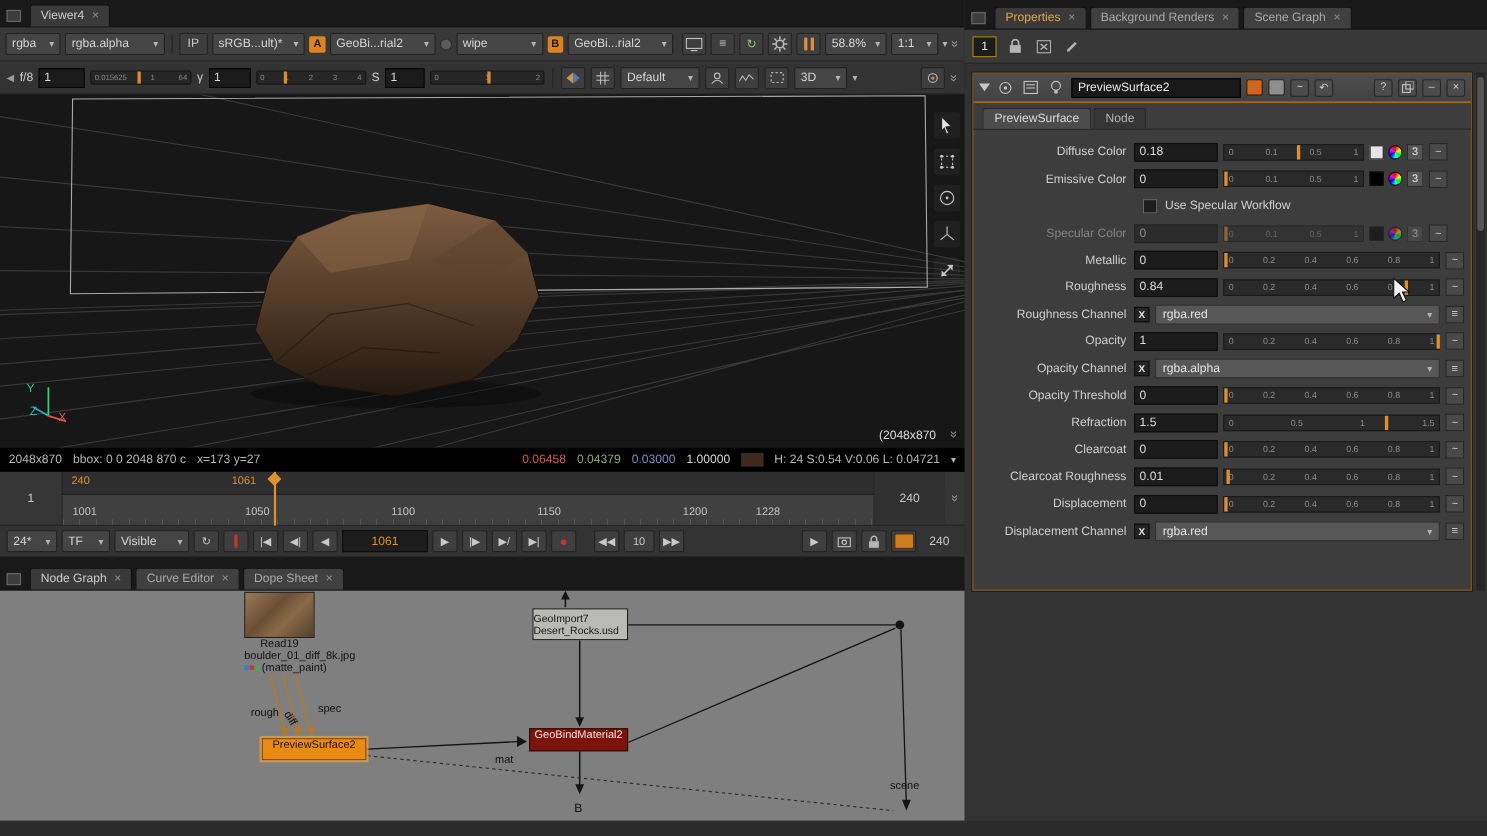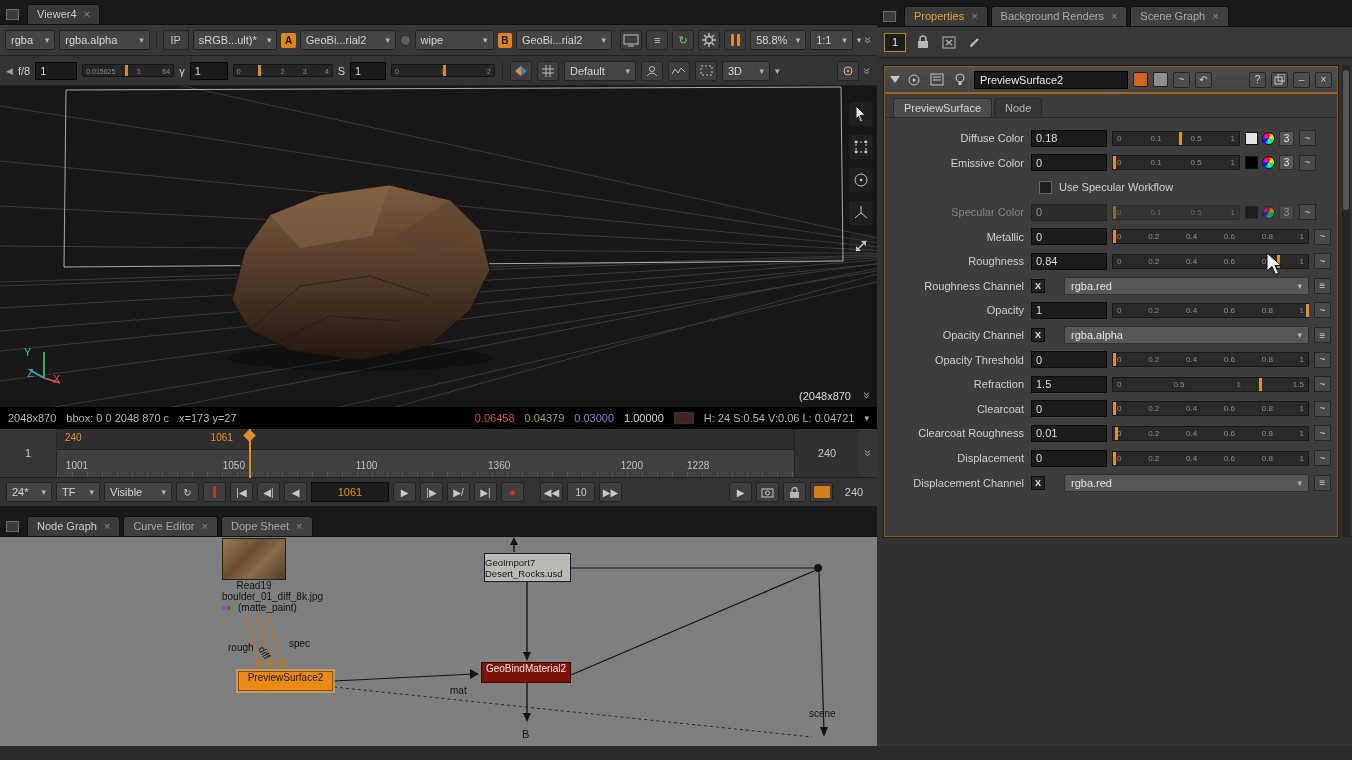--- a/index.html
+++ b/index.html
@@ -93,21 +93,21 @@
 .pnum{width:76px;height:17px;background:#1c1c1c;border:1px solid #0d0d0d;color:#dcdcdc;font-size:11px;padding:0 4px;font-family:"Liberation Sans",sans-serif}
 .pslider{position:relative;height:15px;background:#2a2a2a;border:1px solid #191919;margin-left:5px;flex:1}
 .pslider.short{flex:0 0 128px}
 .pslider .sticks{display:flex;justify-content:space-between;padding:0 4px;font-size:8px;color:#8d8d8d;line-height:14px}
 .pslider .shandle{position:absolute;top:0;bottom:0;width:3px;background:#df8f2d;left:var(--h,0%)}
 .swatch{width:13px;height:13px;border:1px solid #111;margin-left:5px;display:inline-block}
 .wheel{width:13px;height:13px;border-radius:50%;margin-left:4px;display:inline-block;background:conic-gradient(#f00,#ff0,#0f0,#0ff,#00f,#f0f,#f00);border:1px solid #111}
 .badge{width:15px;height:15px;background:#565656;border:1px solid #2c2c2c;color:#e8e8e8;font-size:10px;display:inline-flex;align-items:center;justify-content:center;margin-left:4px}
 .abtn{width:17px;height:16px;background:#494949;border:1px solid #272727;color:#c9c9c9;font-size:10px;display:inline-flex;align-items:center;justify-content:center;margin-left:5px}
 .xbox{width:14px;height:14px;background:#242424;border:1px solid #0e0e0e;color:#e2e2e2;font-size:9px;font-weight:bold;display:inline-flex;align-items:center;justify-content:center}
-.chdd{flex:1;height:18px;background:#575757;border:1px solid #303030;border-radius:2px;color:#e4e4e4;display:flex;align-items:center;justify-content:space-between;padding:0 6px;margin-left:19px}
+.chdd{flex:1;height:18px;background:#575757;border:1px solid #303030;border-radius:2px;color:#e4e4e4;display:flex;align-items:center;justify-content:space-between;padding:0 6px;margin-left:5px}
 .cbox{width:13px;height:13px;background:#1e1e1e;border:1px solid #666;display:inline-block;margin-left:8px}
 .cbl{margin-left:7px;color:#cfcfcf}
 #rp-scroll{left:1342px;top:66px;width:8px;height:471px;background:#262626}
 #rp-thumb{position:absolute;left:1px;top:4px;width:6px;height:140px;background:#565656;border-radius:3px}
 #cursor{left:1266px;top:252px;pointer-events:none}
 svg text{font-family:"Liberation Sans",sans-serif}
 </style>
 </head>
 <body>
 
@@ -385,21 +385,21 @@
     <div id="tl-first">1</div>
     <div id="tl-mid">
       <div id="tl-range">
         <span id="tl-in">240</span>
         <span id="tl-ph-label">1061</span>
       </div>
       <div id="tl-ruler">
         <span class="tl-lab" style="left:1.2%;transform:none">1001</span>
         <span class="tl-lab" style="left:24%">1050</span>
         <span class="tl-lab" style="left:42%">1100</span>
-        <span class="tl-lab" style="left:60%">1360</span>
+        <span class="tl-lab" style="left:60%">1150</span>
         <span class="tl-lab" style="left:78%">1200</span>
         <span class="tl-lab" style="left:87%">1228</span>
       </div>
       <div id="tl-playhead"></div>
       <div id="tl-ph-cap"></div>
     </div>
     <div id="tl-end">240</div>
     <div id="tl-chev">
         <span class="dblchev">»</span>
       </div>

